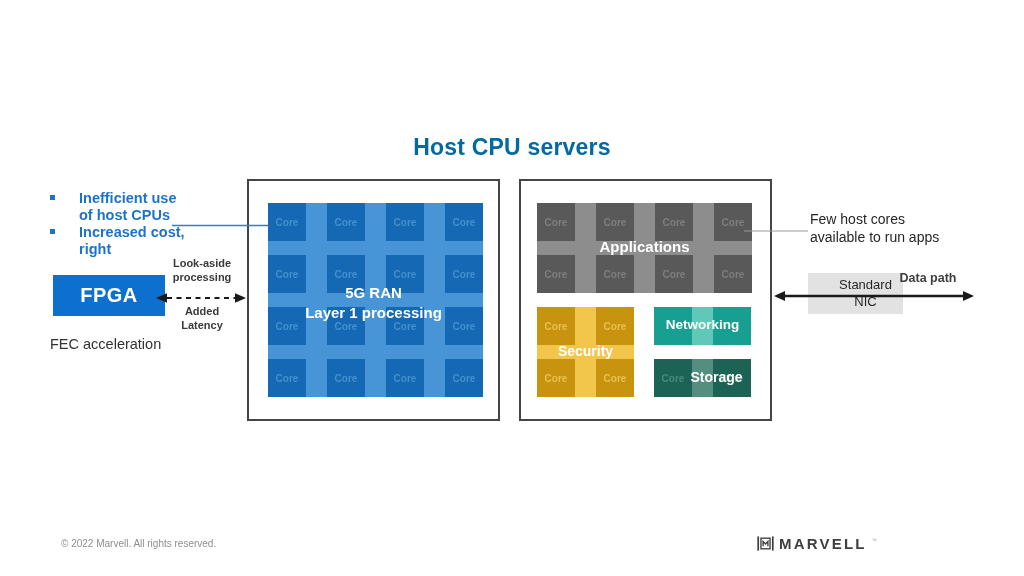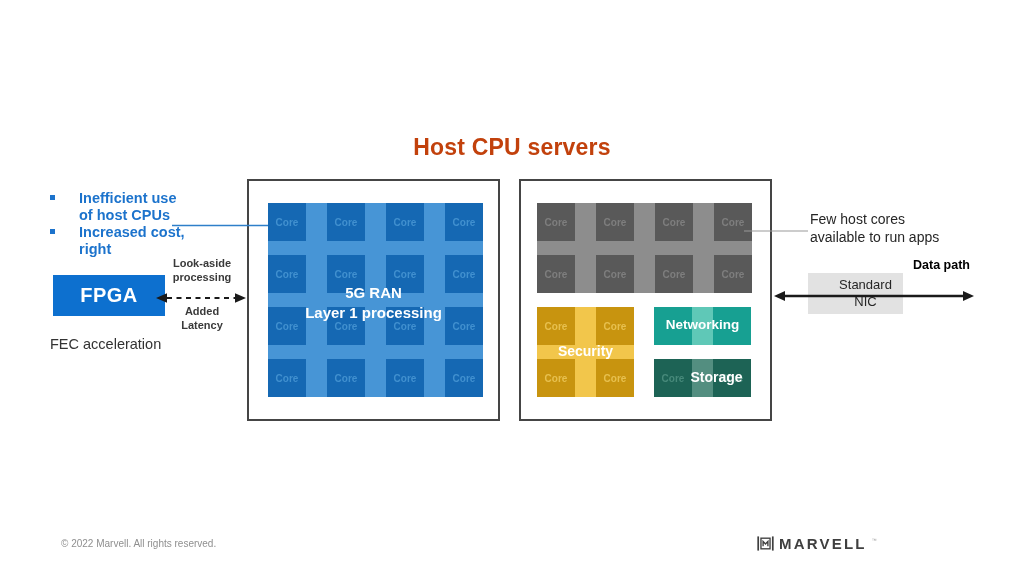--- a/index.html
+++ b/index.html
@@ -5,21 +5,21 @@
   html,body{margin:0;padding:0;background:#fff;}
   .slide{
     position:relative;width:1024px;height:576px;background:#ffffff;
     font-family:"Liberation Sans", sans-serif;overflow:hidden;
   }
   .abs{position:absolute;}
   .pre{white-space:pre-line;}
 
   .title{
     left:0;right:0;top:134px;text-align:center;
-    font-size:23px;font-weight:600;color:#c2410c;letter-spacing:.2px;
+    font-size:23px;font-weight:600;color:#0369a1;letter-spacing:.2px;
   }
 
   
   .bullets{left:50px;top:190px;width:135px;}
   .bullet{display:flex;gap:24px;color:#1c73cc;font-size:14.5px;font-weight:600;line-height:1.18;}
   .bullet .sq{width:5px;height:5px;background:#1c73cc;margin-top:5px;flex:none;}
 
   .fpga{
     left:53px;top:275px;width:112px;height:41px;background:#0d70cf;color:#fff;
     font-size:20px;font-weight:700;letter-spacing:.5px;
@@ -66,21 +66,21 @@
   .ov-net{left:648px;width:109px;top:318px;font-size:13.5px;line-height:1;}
   .ov-sto{left:654px;width:97px;top:370px;font-size:14px;line-height:1;margin-left:14px;}
 
   
   .fewcores{left:810px;top:211px;width:175px;font-size:14px;font-weight:500;color:#262626;line-height:1.25;}
   .nic{
     left:808px;top:273px;width:75px;height:41px;background:#e2e2e2;color:#262626;
     font-size:13px;font-weight:500;line-height:1.25;text-align:center;
     display:flex;align-items:center;justify-content:center;padding-left:20px;
   }
-  .datapath{left:886px;top:258px;width:84px;text-align:right;font-size:12.5px;font-weight:600;color:#000000;}
+  .datapath{left:886px;top:271px;width:84px;text-align:center;font-size:12.5px;font-weight:600;color:#404040;}
 
   .connectors{left:0;top:0;width:1024px;height:576px;pointer-events:none;}
 
   
   .copyright{left:61px;top:538px;font-size:10px;color:#8f8f8f;}
   .brand{left:757px;top:535px;display:flex;align-items:center;gap:5px;color:#3f3f3f;}
   .brand-name{font-size:15px;font-weight:600;letter-spacing:2.2px;}
   .brand-tm{font-size:5px;color:#9a9a9a;align-self:flex-start;margin-top:2px;}
   .tagline{left:840px;top:540px;font-size:8.5px;color:#6e6e6e;margin-top:40px;}
 </style>
@@ -137,20 +137,21 @@
   <div class="abs grid grid8">
     <div class="cell">Core</div>
     <div class="cell">Core</div>
     <div class="cell">Core</div>
     <div class="cell">Core</div>
     <div class="cell">Core</div>
     <div class="cell">Core</div>
     <div class="cell">Core</div>
     <div class="cell">Core</div>
   </div>
+  <div class="abs ov ov-apps">Applications</div>
 
   <div class="abs grid grid4">
     <div class="cell">Core</div>
     <div class="cell">Core</div>
     <div class="cell">Core</div>
     <div class="cell">Core</div>
   </div>
   <div class="abs ov ov-sec">Security</div>
 
   <div class="abs grid gridnet">

